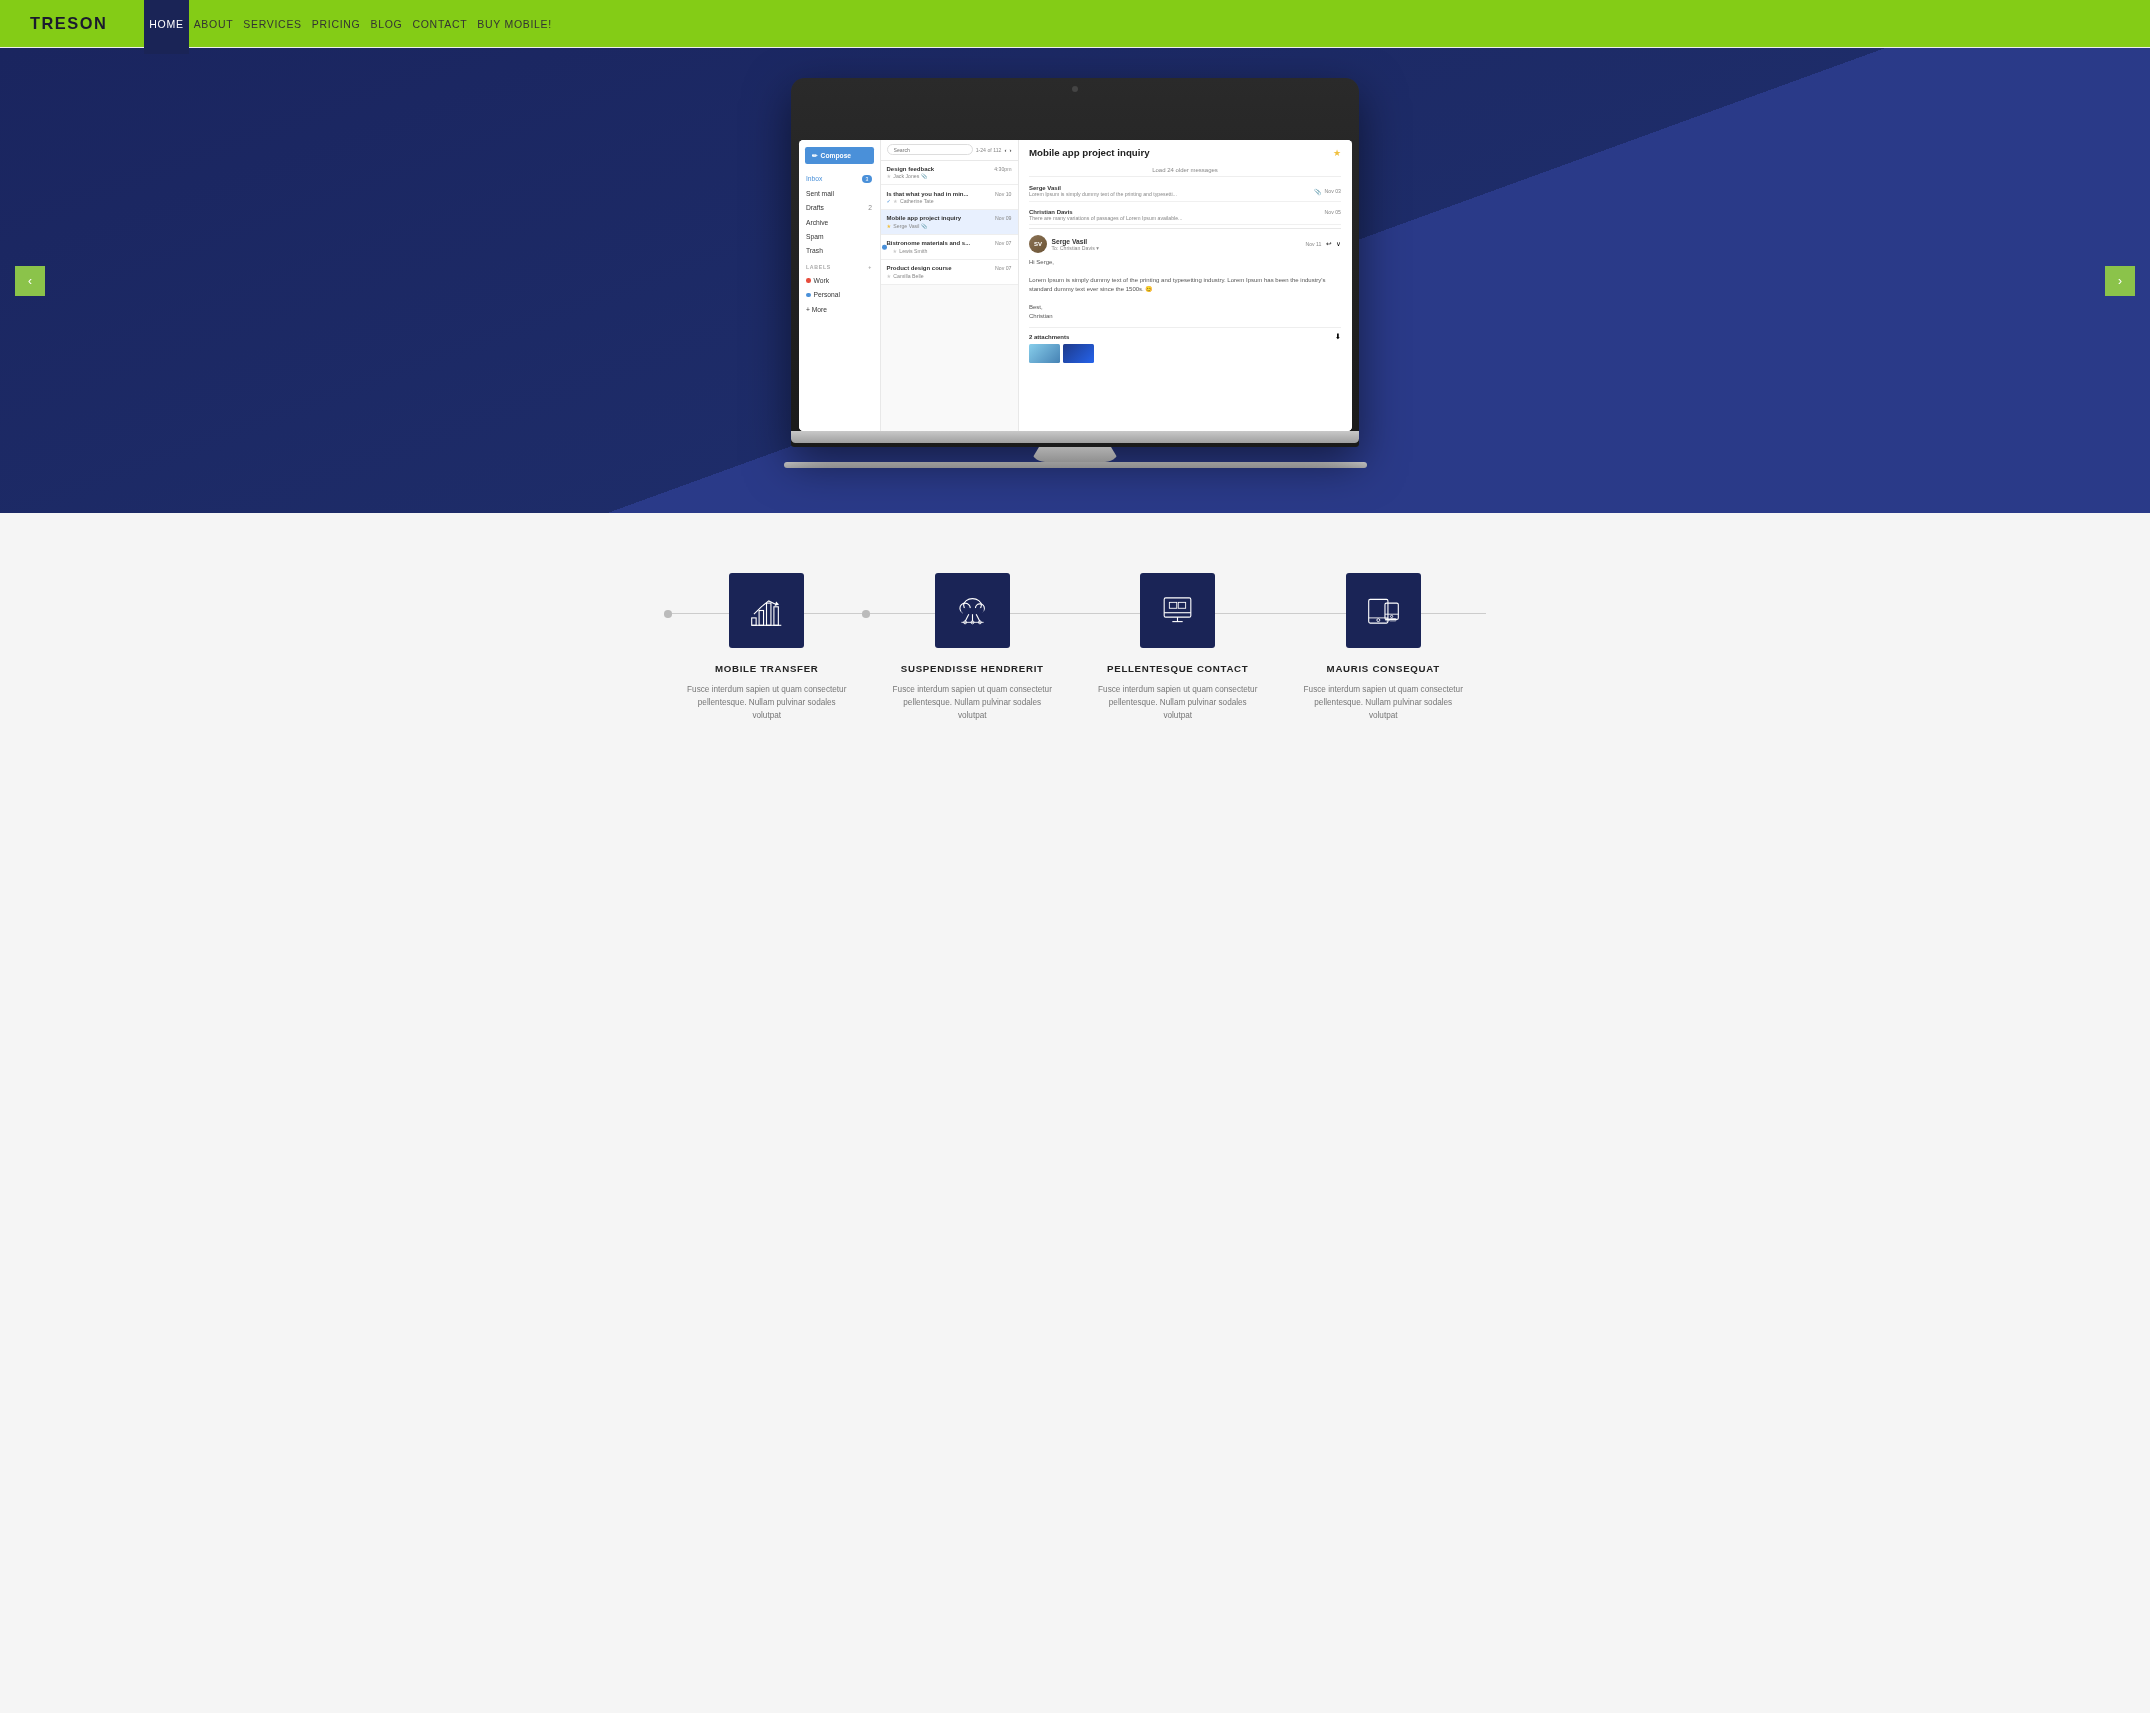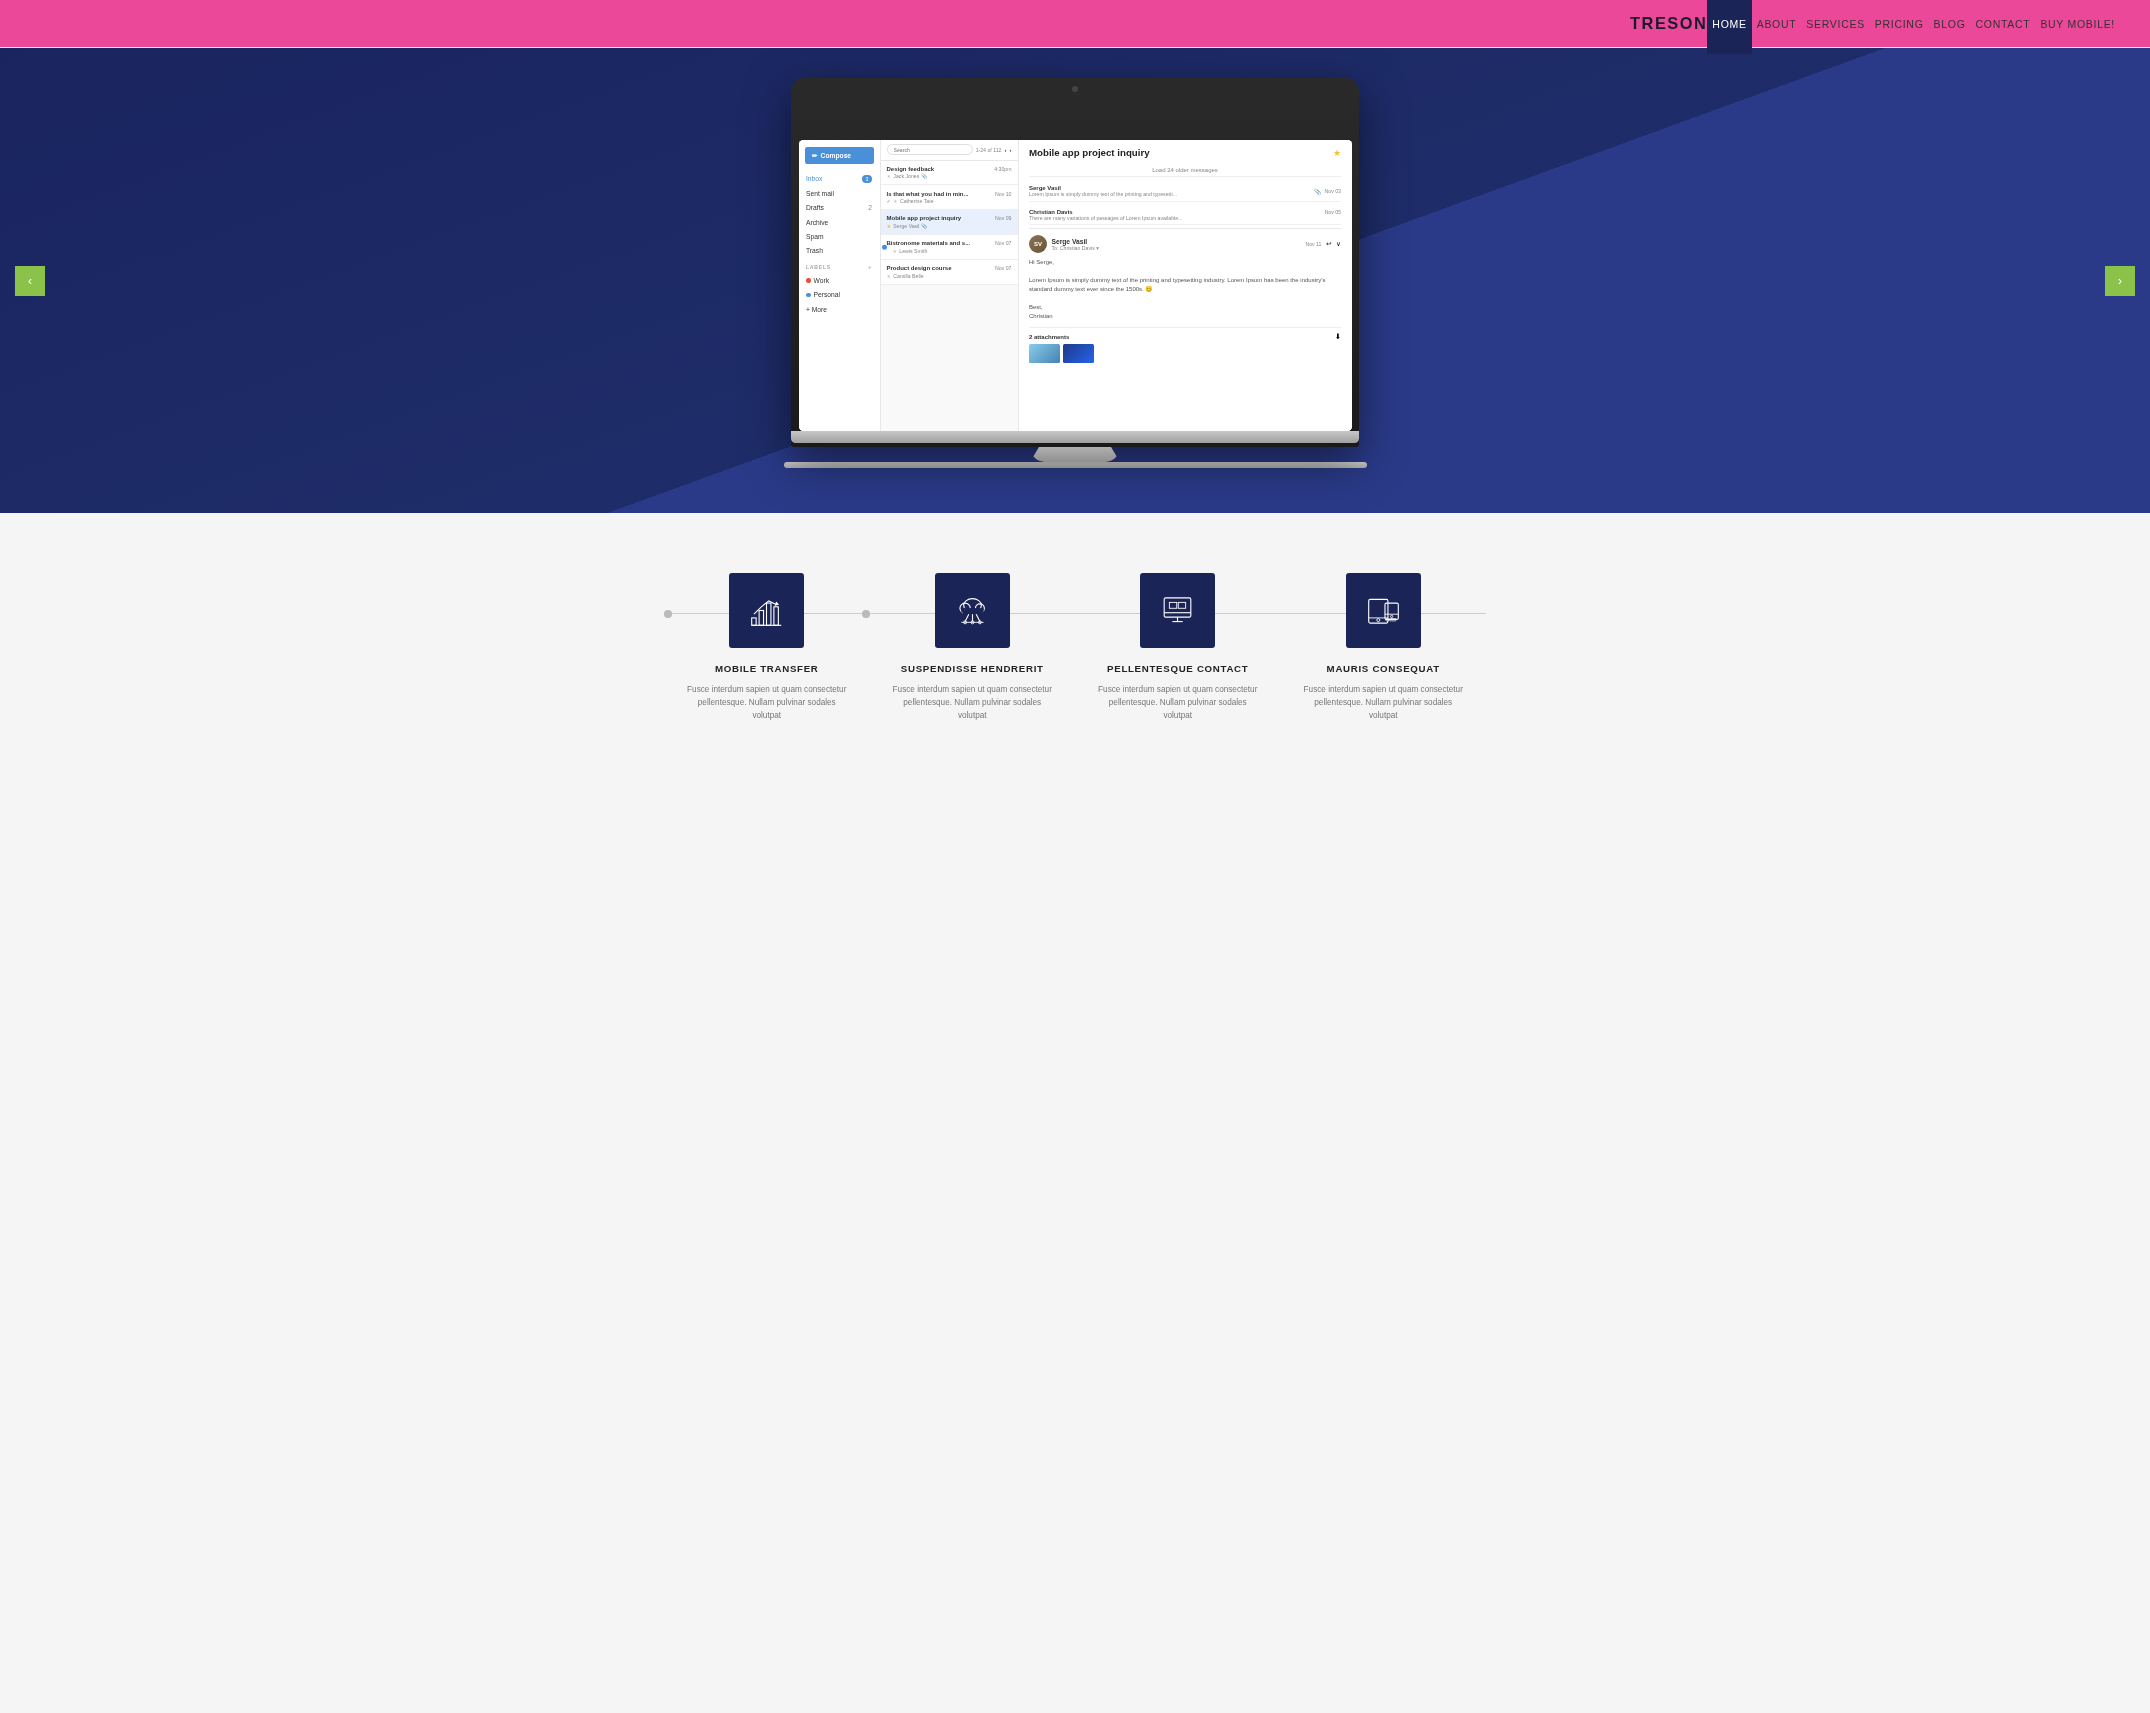--- a/index.html
+++ b/index.html
@@ -2,27 +2,28 @@
 <html style="font-size:12px"><head>
   <meta charset="utf-8">
   <style>
     * { margin: 0; padding: 0; box-sizing: border-box; }
     body { font-family: 'Arial', sans-serif; background: #f5f5f5; overflow-x: hidden; }
 
     
     nav {
       display: flex;
       align-items: center;
-      justify-content: flex-end;
-      background: #ec4899;
+      justify-content: flex-start;
+      background: #84cc16;
       padding: 0 30px;
       height: 48px;
       border-bottom: 0.7px solid #eee;
       position: relative;
       z-index: 10;
+      gap: 37px;
     }
     .nav-logo {
       font-size: 16.4px;
       font-weight: 900;
       letter-spacing: 1.5px;
       color: #1a1a2e;
     }
     .nav-links {
       display: flex;
       align-items: center;

